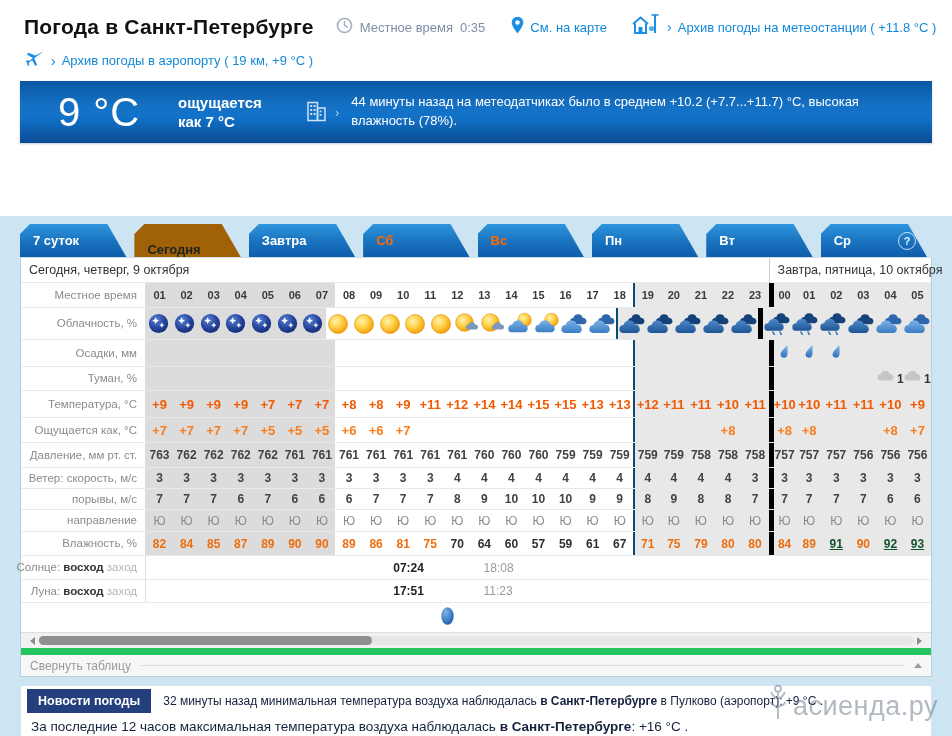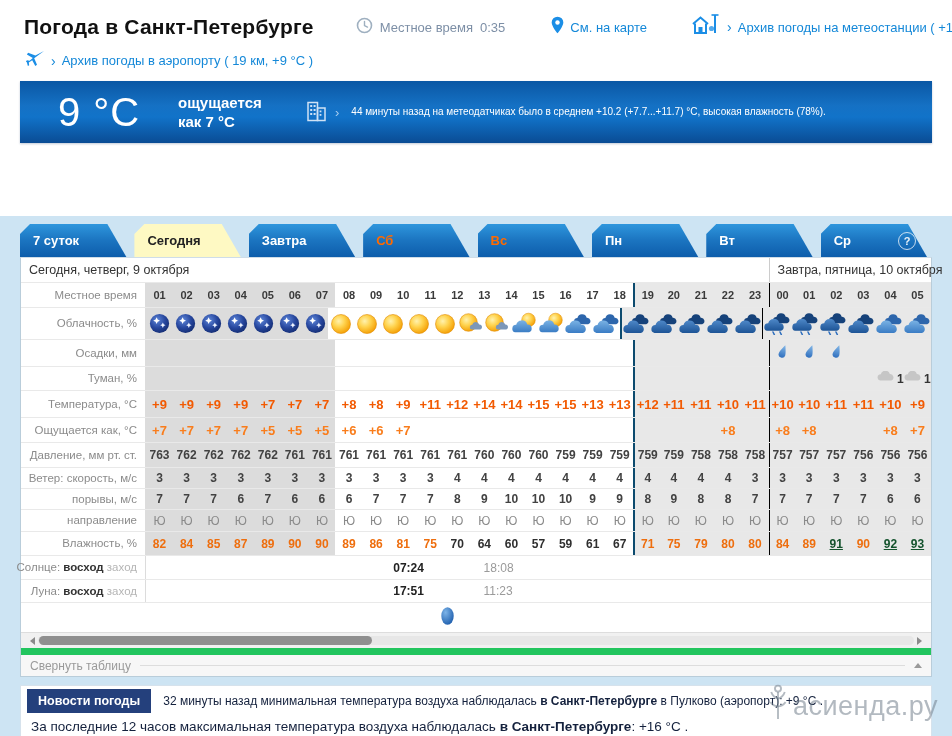--- a/index.html
+++ b/index.html
@@ -2,66 +2,66 @@
 <html><head>
 <meta charset="utf-8">
 <style>
   html,body{margin:0;padding:0;width:952px;height:736px;overflow:hidden;
     font-family:"Liberation Sans","DejaVu Sans",sans-serif;background:#cde4f3;}
   #page{position:relative;width:952px;height:736px;background:#cde4f3;}
   #topwhite{position:absolute;top:0;left:0;width:952px;height:216px;background:#ffffff;}
 
   
   .hdr{position:relative;padding:13px 20px 0 24px;}
-  .hrow1{display:flex;align-items:center;gap:20px;}
+  .hrow1{display:flex;align-items:center;}
   .title{font-size:21px;font-weight:bold;color:#111;letter-spacing:.2px;margin-right:22px;white-space:nowrap;}
   .ltgroup{display:flex;align-items:center;gap:7px;margin-right:26px;color:#7d8fa6;font-size:13px;white-space:nowrap;}
   .link{color:#1488d8;font-size:13px;text-decoration:none;white-space:nowrap;cursor:pointer;}
   .lgroup{display:flex;align-items:center;gap:6px;margin-right:24px;}
   .bullet{color:#1488d8;font-size:14px;line-height:1;}
   .hrow2{display:flex;align-items:center;gap:6px;padding:9px 0 0 2px;}
 
   
   .banner{position:relative;margin:10px 20px 0 20px;height:62px;border-radius:0;
     background:linear-gradient(180deg,#0a57a4 0%,#1571c4 40%,#1173c9 58%,#0a4c94 100%);
     display:flex;align-items:center;color:#fff;box-shadow:0 1px 2px rgba(0,40,90,.25);}
   .big-temp{font-size:40px;font-weight:400;width:158px;text-align:center;letter-spacing:1px;}
   .feels{font-size:15px;font-weight:bold;line-height:1.3;width:128px;}
-  .bmsg{flex:1;font-size:10px;line-height:1.45;padding-right:18px;}
+  .bmsg{flex:1;font-size:13px;line-height:1.45;padding-right:18px;}
   .bicon{display:flex;align-items:center;gap:8px;margin-right:12px;}
   .barrow{color:#a8cdf0;font-size:13px;}
 
   
   .summary{margin:10px 20px 0 20px;background:#fcfcfc;border:1px solid #c6c6c6;border-radius:4px;
     padding:8px 12px;font-size:15.5px;font-weight:bold;color:#111;line-height:1.35;min-height:40px;}
 
   
   .tabs{display:flex;gap:3px;margin:13px 20px 0 20px;height:33px;position:relative;z-index:2;}
   .tab{flex:1;display:flex;align-items:center;padding-left:13px;font-size:13px;font-weight:bold;color:#fff;
     background:linear-gradient(180deg,#2e96dd 0%,#1b74c0 50%,#0d5dab 100%);
     clip-path:polygon(0 10px,10px 0,calc(100% - 24px) 0,calc(100% - 5px) 100%,0 100%);
     position:relative;cursor:pointer;}
-  .tab.active{background:#fef9c3;color:#222;}
+  .tab.active{background:#a16207;color:#222;align-items:flex-end;}
   .tab.weekend{color:#ff6a00;}
   .helpwrap{position:absolute;right:16px;top:8px;}
   .helpc{width:16px;height:16px;border-radius:50%;border:1.5px solid rgba(255,255,255,.75);
     color:rgba(255,255,255,.9);font-size:11px;display:flex;align-items:center;justify-content:center;font-weight:bold;}
 
   
   .wtable{margin:0 20px;background:#fff;border:1px solid #b9cdda;border-top:1px solid #cfdde8;position:relative;z-index:1;}
   .trow{display:grid;grid-template-columns:125px repeat(29,1fr);align-items:stretch;border-top:1px solid #e9e9e9;}
   .trow:first-child{border-top:none;}
   .tlabel{display:flex;align-items:center;justify-content:flex-end;text-align:right;padding-right:8px;
     color:#8b8b8b;font-size:11.5px;border-right:1px solid #dcdcdc;background:#fff;line-height:1.1;}
   .cell{display:flex;align-items:center;justify-content:center;text-align:center;font-size:12px;overflow:visible;}
   .sec-a{background:#dcdcdc;}
   .sec-b{background:#ffffff;}
   .sec-c{background:#e8e8e8;}
   .sec-d{background:#e8e8e8;}
-  .b-div{border-left:1px solid #000000;}
+  .b-div{border-left:5px solid #000000;}
   .b-div2{border-left:2px solid #0c4a6e;}
   .v-hour{font-weight:bold;color:#3a3a3a;font-size:11px;}
   .v-temp{font-weight:bold;color:#f25a02;font-size:13px;}
   .v-feels{font-weight:bold;color:#f97d1c;font-size:13px;}
   .v-dark{font-weight:bold;color:#424242;font-size:12px;}
   .v-dir{color:#8a8a8a;font-size:12px;}
   .v-hum{font-weight:bold;color:#ee6e0e;font-size:12px;}
   .v-hum-dark{color:#2f2f2f;}
   .v-strong{color:#14532d;text-decoration:underline;}
   .spancell{grid-column:2 / -1;position:relative;}

